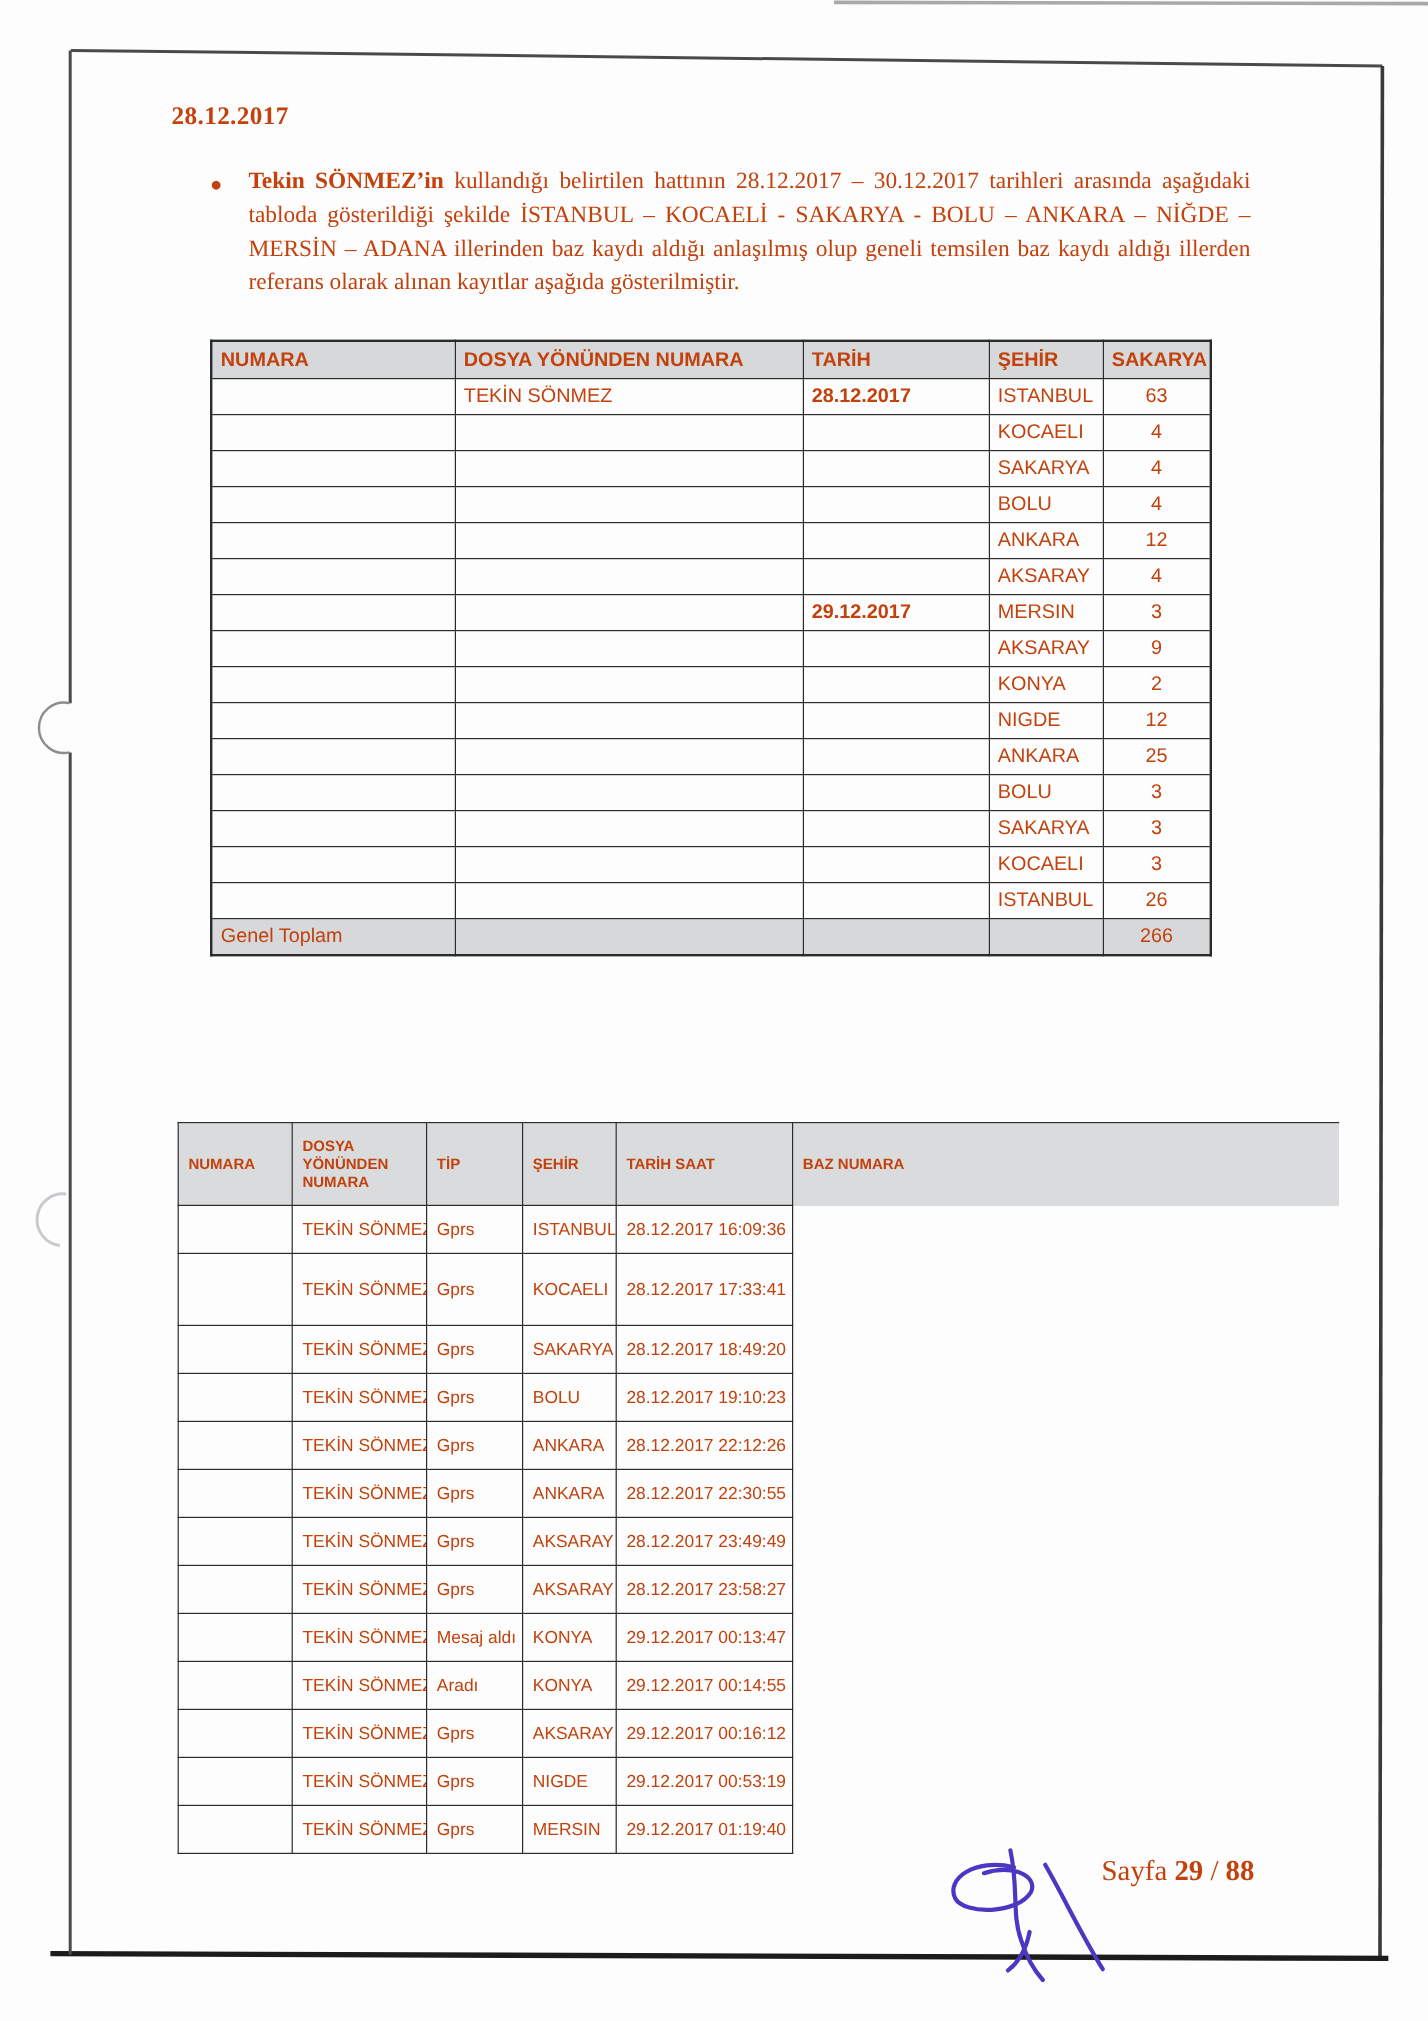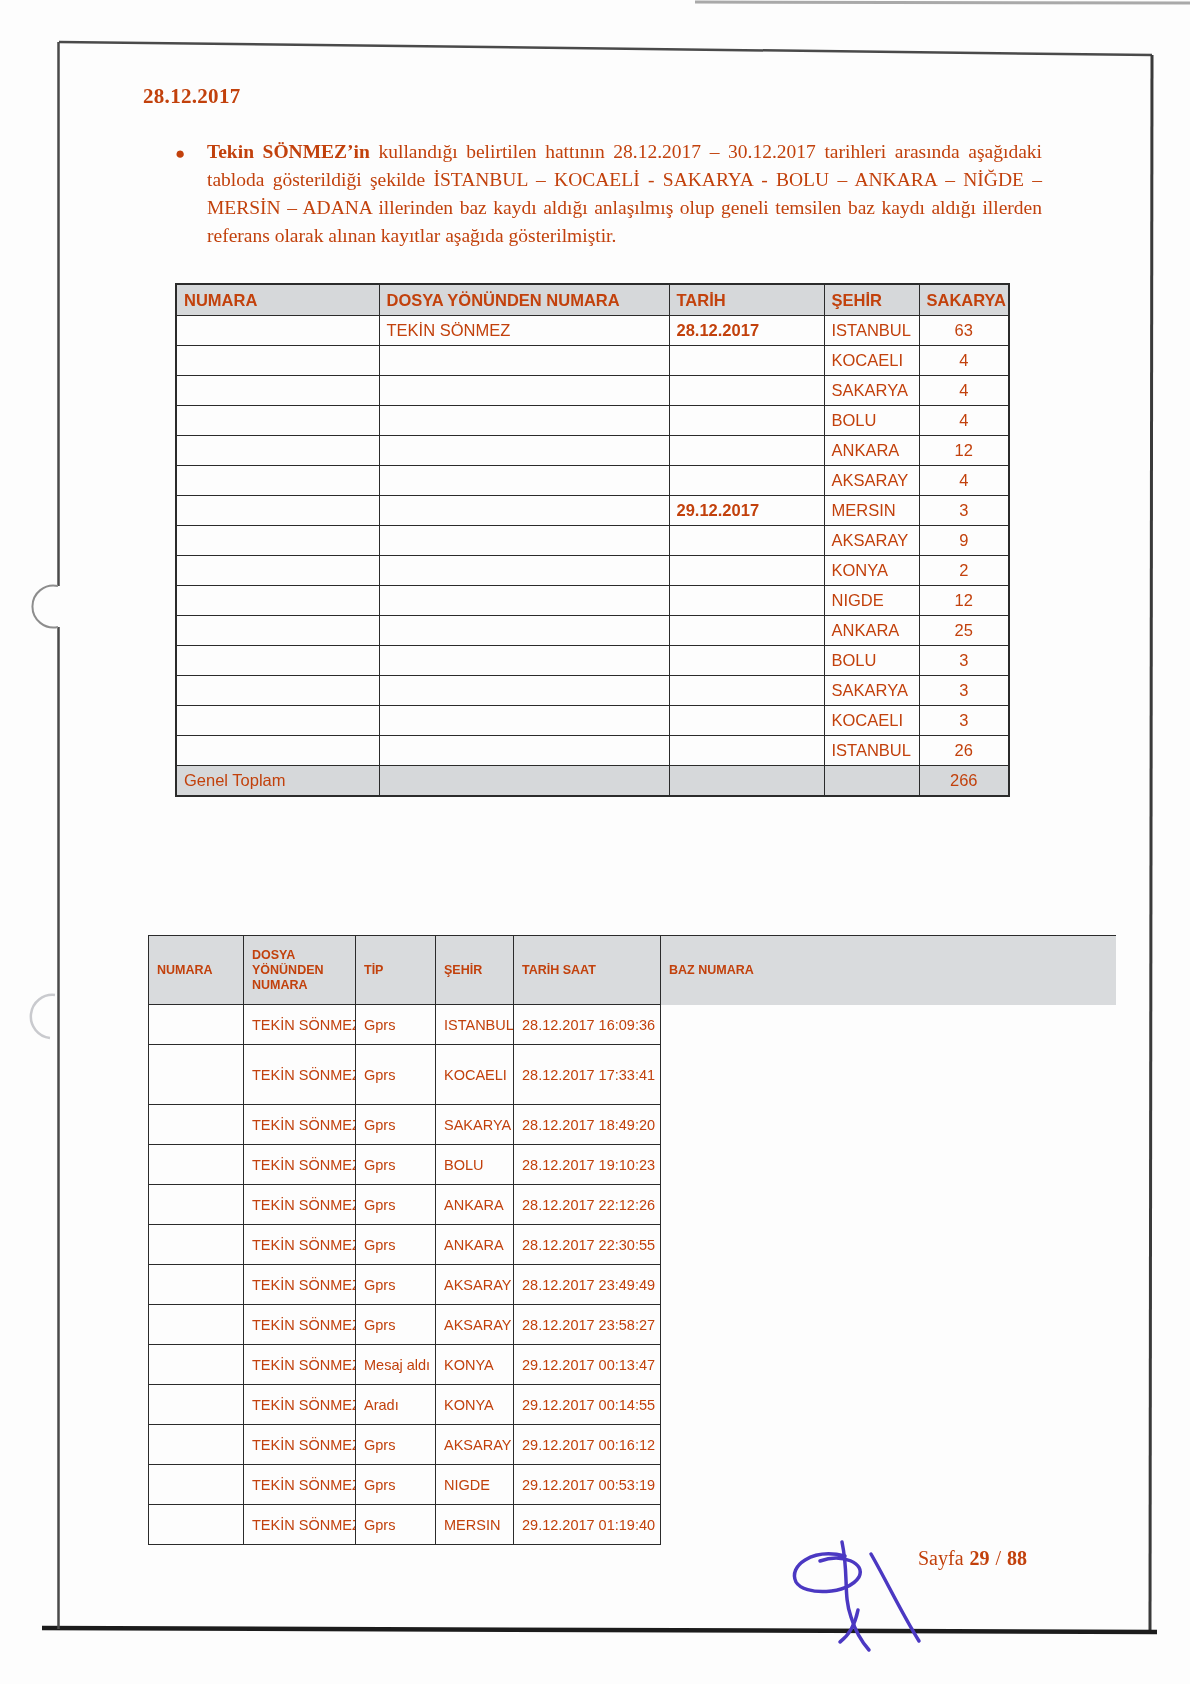--- a/index.html
+++ b/index.html
@@ -65,21 +65,21 @@
   }
   .t2 thead th.col-baz{border-right:none;border-bottom:none;margin-left:16px;}
   .t2 tbody tr{height:40px;}
   .t2 tbody tr.tall{height:60px;}
   .t2 td.col-baz{border:none;}
   .t2 td{white-space:nowrap;}
 
   
   .page-number{
     position:absolute;left:918px;top:1547px;
-    font-size:20px;display:flex;gap:6px;align-items:baseline;
+    font-size:24px;display:flex;gap:6px;align-items:baseline;
   }
 </style>
 </head>
 <body>
 
 <div class="page">
 
   <svg class="deco" viewBox="0 0 1190 1684">
     <path d="M 695 2 L 1190 3" stroke="#a9a9a9" stroke-width="3" fill="none"></path>
     <path d="M 59 42 L 1152 55" stroke="#4a4a4a" stroke-width="2.5" fill="none"></path>

